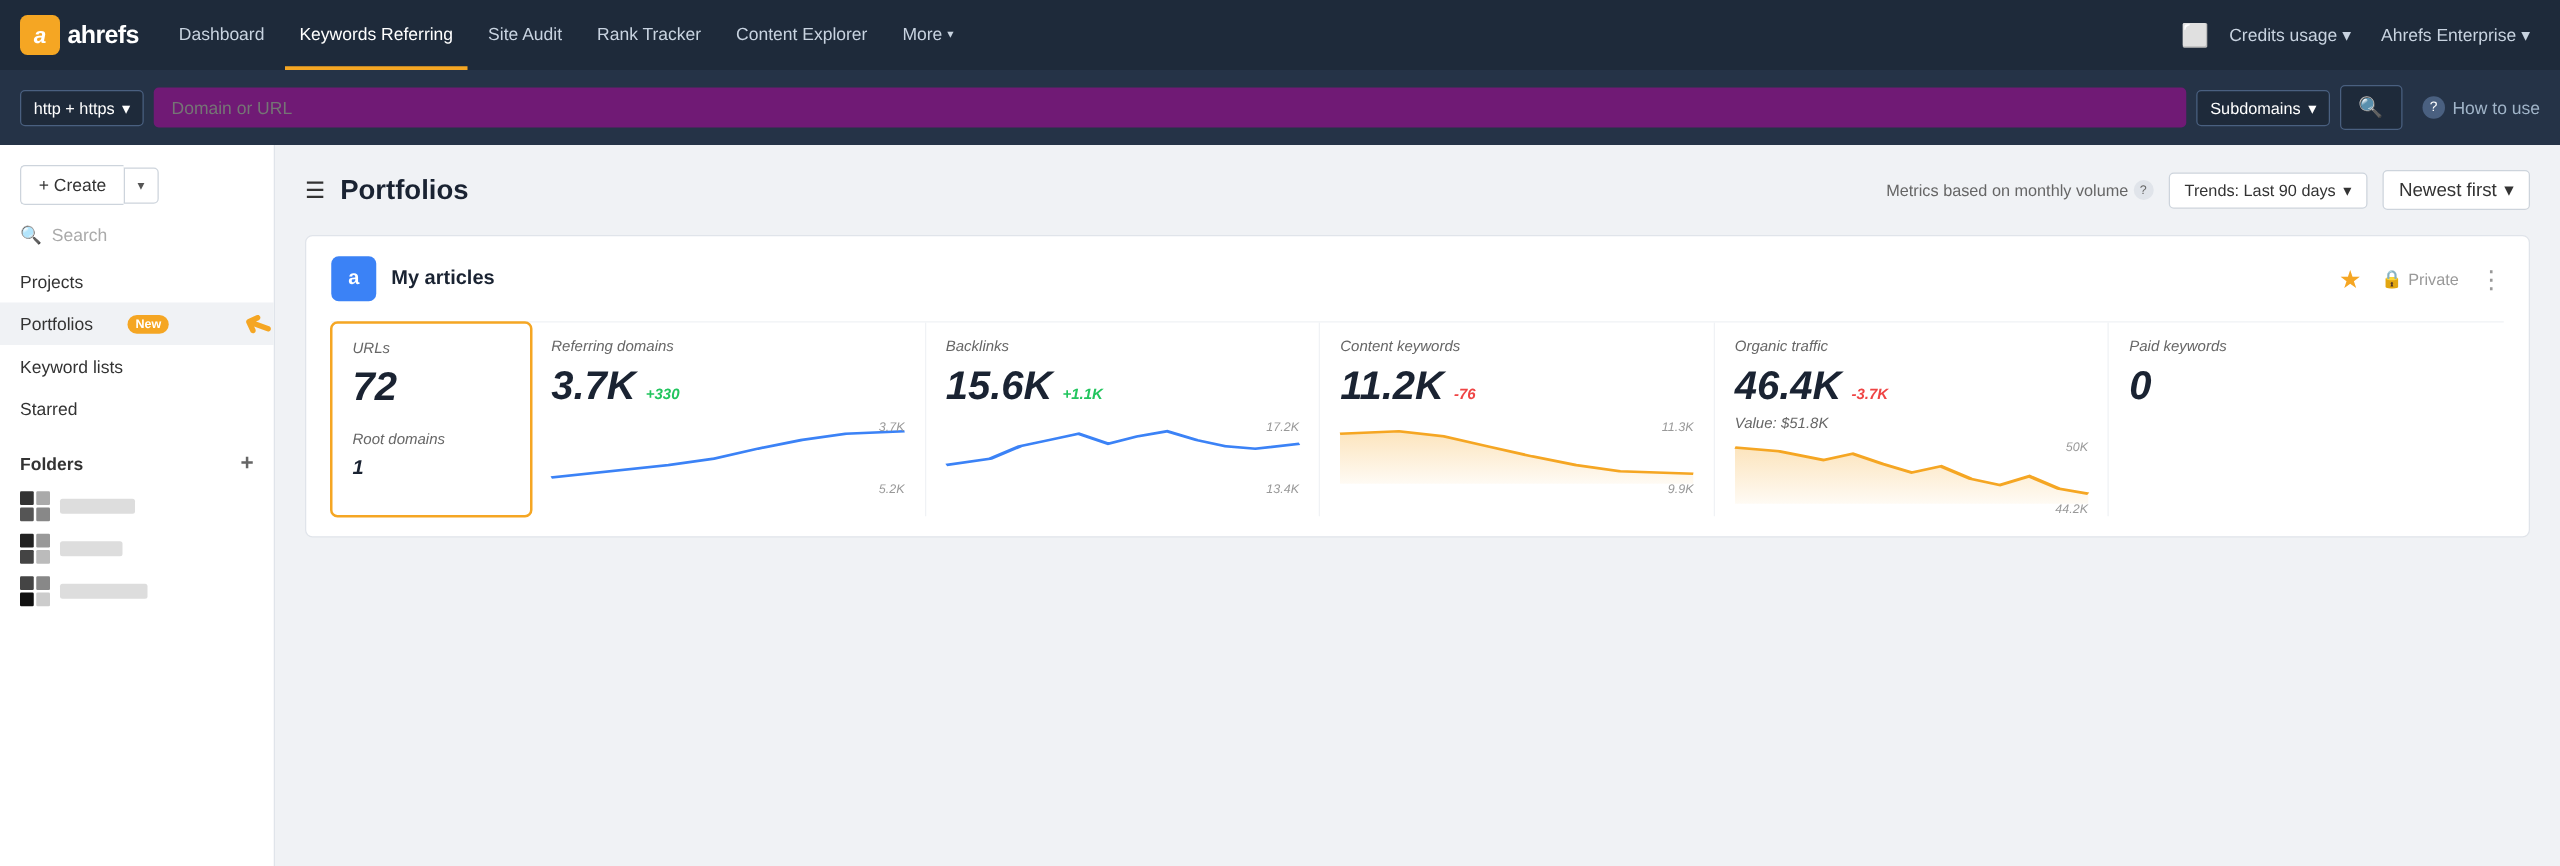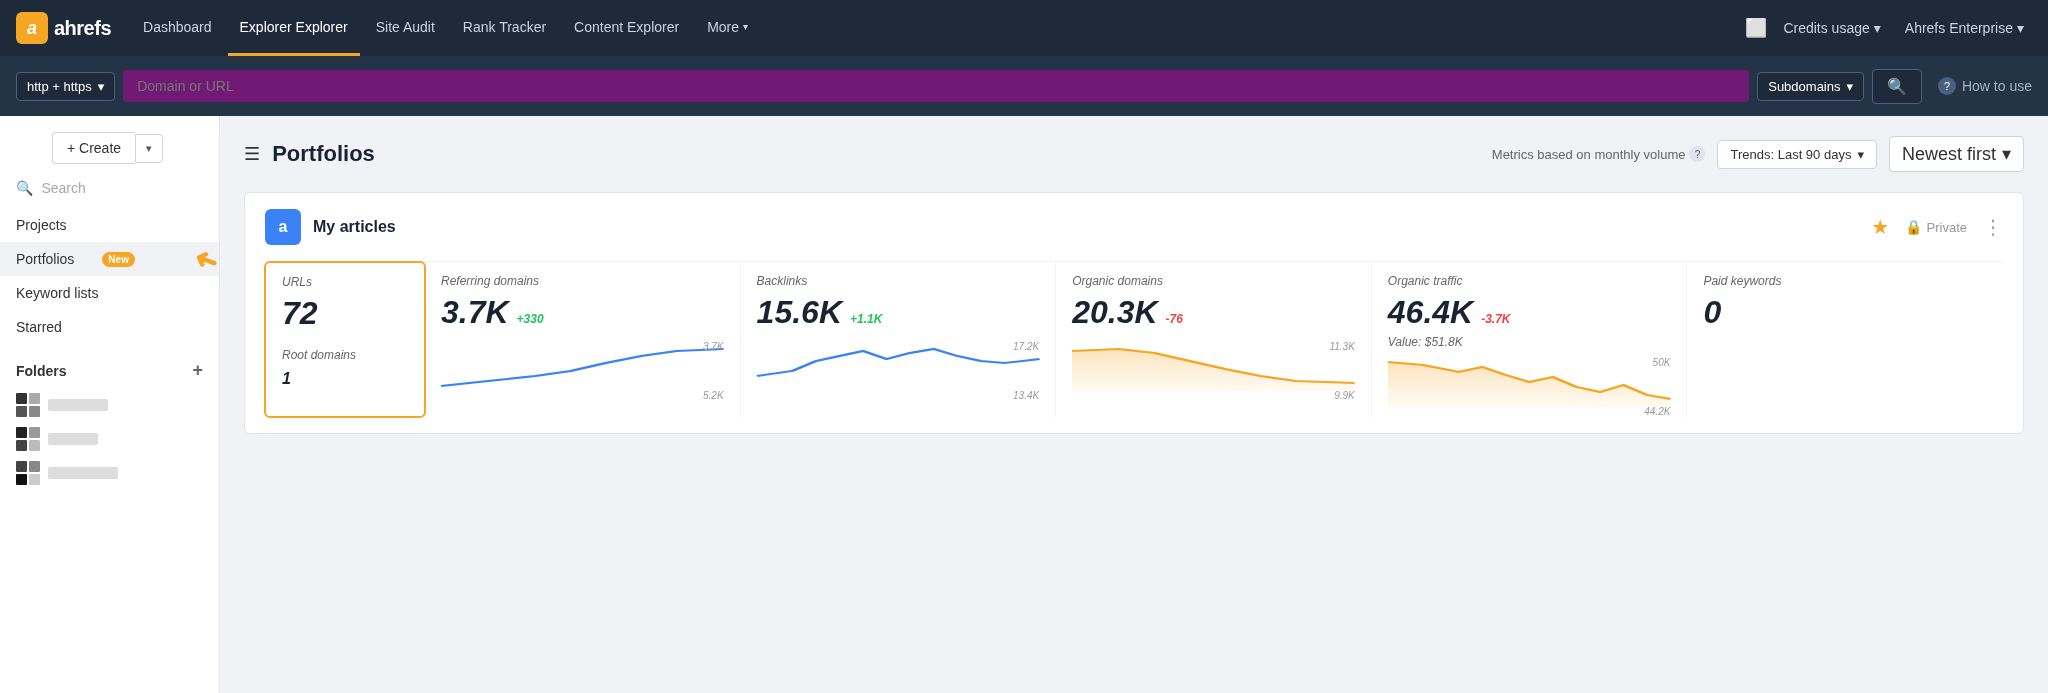--- a/index.html
+++ b/index.html
@@ -99,21 +99,20 @@
       background: #fff;
       border-right: 1px solid #e0e4ea;
       display: flex;
       flex-direction: column;
       padding: 16px 0;
       flex-shrink: 0;
     }
     .create-row {
       display: flex; align-items: center; gap: 0;
       padding: 0 16px 12px;
-      margin-left: 36px;
     }
     .create-btn {
       display: flex; align-items: center; gap: 8px;
       background: #fff; border: 1px solid #cdd4dc;
       border-right: none;
       border-radius: 4px 0 0 4px;
       padding: 7px 14px; font-size: 14px; cursor: pointer; color: #333;
       font-weight: 500;
     }
     .create-chevron {
@@ -184,21 +183,21 @@
       width: 16px; height: 16px; font-size: 10px; display: flex;
       align-items: center; justify-content: center; cursor: pointer;
     }
     .trends-btn {
       background: #fff; border: 1px solid #cdd4dc; border-radius: 4px;
       padding: 6px 12px; font-size: 13px; cursor: pointer; color: #333;
       display: flex; align-items: center; gap: 6px;
     }
     .newest-btn {
       background: #fff; border: 1px solid #cdd4dc; border-radius: 4px;
-      padding: 6px 12px; font-size: 18px; cursor: pointer; color: #333;
+      padding: 6px 12px; font-size: 15px; cursor: pointer; color: #333;
       display: flex; align-items: center; gap: 6px;
     }
 
     
     .portfolio-card {
       background: #fff; border-radius: 6px;
       border: 1px solid #e0e4ea;
       padding: 16px 20px;
     }
     .card-header {
@@ -265,21 +264,21 @@
     <div class="logo-icon">
       <span>a</span>
     </div>
     <span class="logo-text">ahrefs</span>
   </div>
 
   <div class="nav-item">
     <span>Dashboard</span>
   </div>
   <div class="nav-item active">
-    <span>Explorer Explorer</span>
+    <span>Keywords Referring</span>
   </div>
   <div class="nav-item">
     <span>Site Audit</span>
   </div>
   <div class="nav-item">
     <span>Rank Tracker</span>
   </div>
   <div class="nav-item">
     <span>Content Explorer</span>
   </div>
@@ -467,23 +466,23 @@
           <div class="chart-area">
             <span class="chart-label-top">17.2K</span>
             <svg class="mini-chart" viewBox="0 0 120 50" preserveAspectRatio="none">
               <polyline points="0,35 15,30 25,20 35,15 45,10 55,18 65,12 75,8 85,15 95,20 105,22 120,18" fill="none" stroke="#3b82f6" stroke-width="2"></polyline>
             </svg>
             <span class="chart-label-bottom">13.4K</span>
           </div>
         </div>
 
         <div class="metric-cell">
-          <div class="metric-label">Organic domains</div>
+          <div class="metric-label">Content keywords</div>
           <div style="display:flex;align-items:baseline;gap:8px;">
-            <div class="metric-value">20.3K</div>
+            <div class="metric-value">11.2K</div>
             <span class="metric-delta-neg">-76</span>
           </div>
           <div class="chart-area">
             <span class="chart-label-top">11.3K</span>
             <svg class="mini-chart" viewBox="0 0 120 50" preserveAspectRatio="none">
               <defs>
                 <linearGradient id="orgGrad" x1="0" y1="0" x2="0" y2="1">
                   <stop offset="0%" stop-color="#f5a623" stop-opacity="0.3"></stop>
                   <stop offset="100%" stop-color="#f5a623" stop-opacity="0.05"></stop>
                 </linearGradient>

